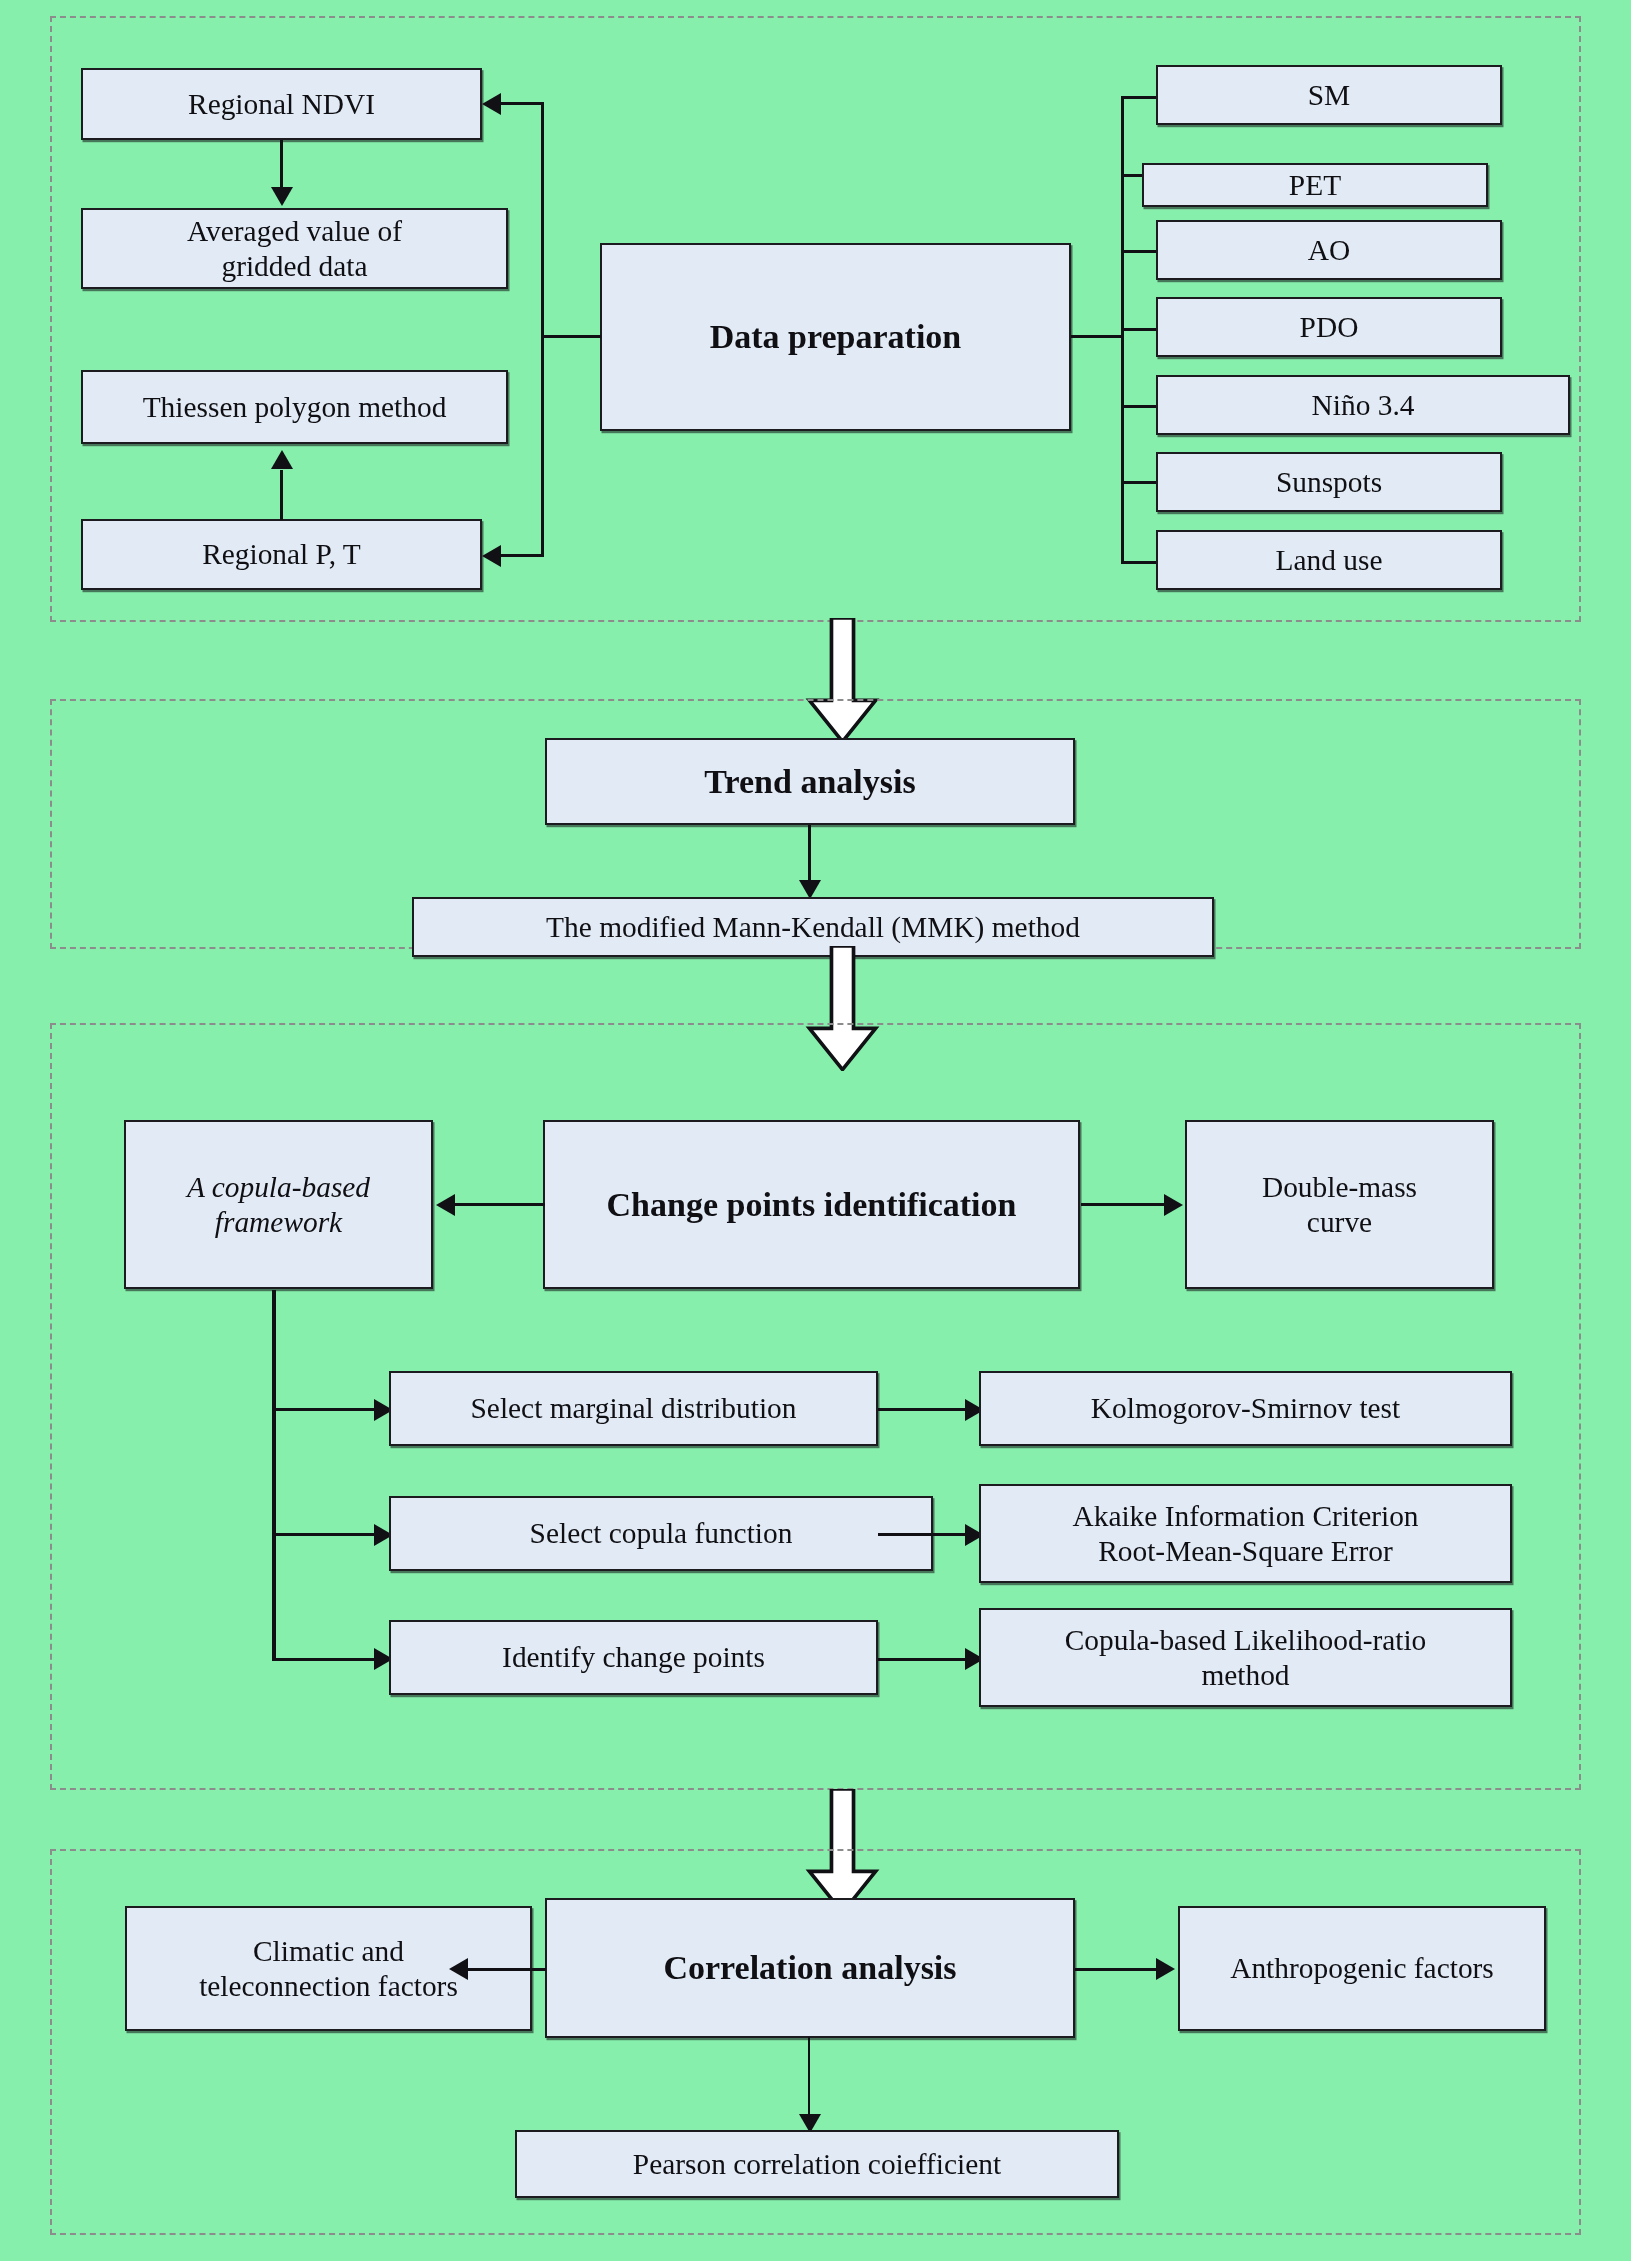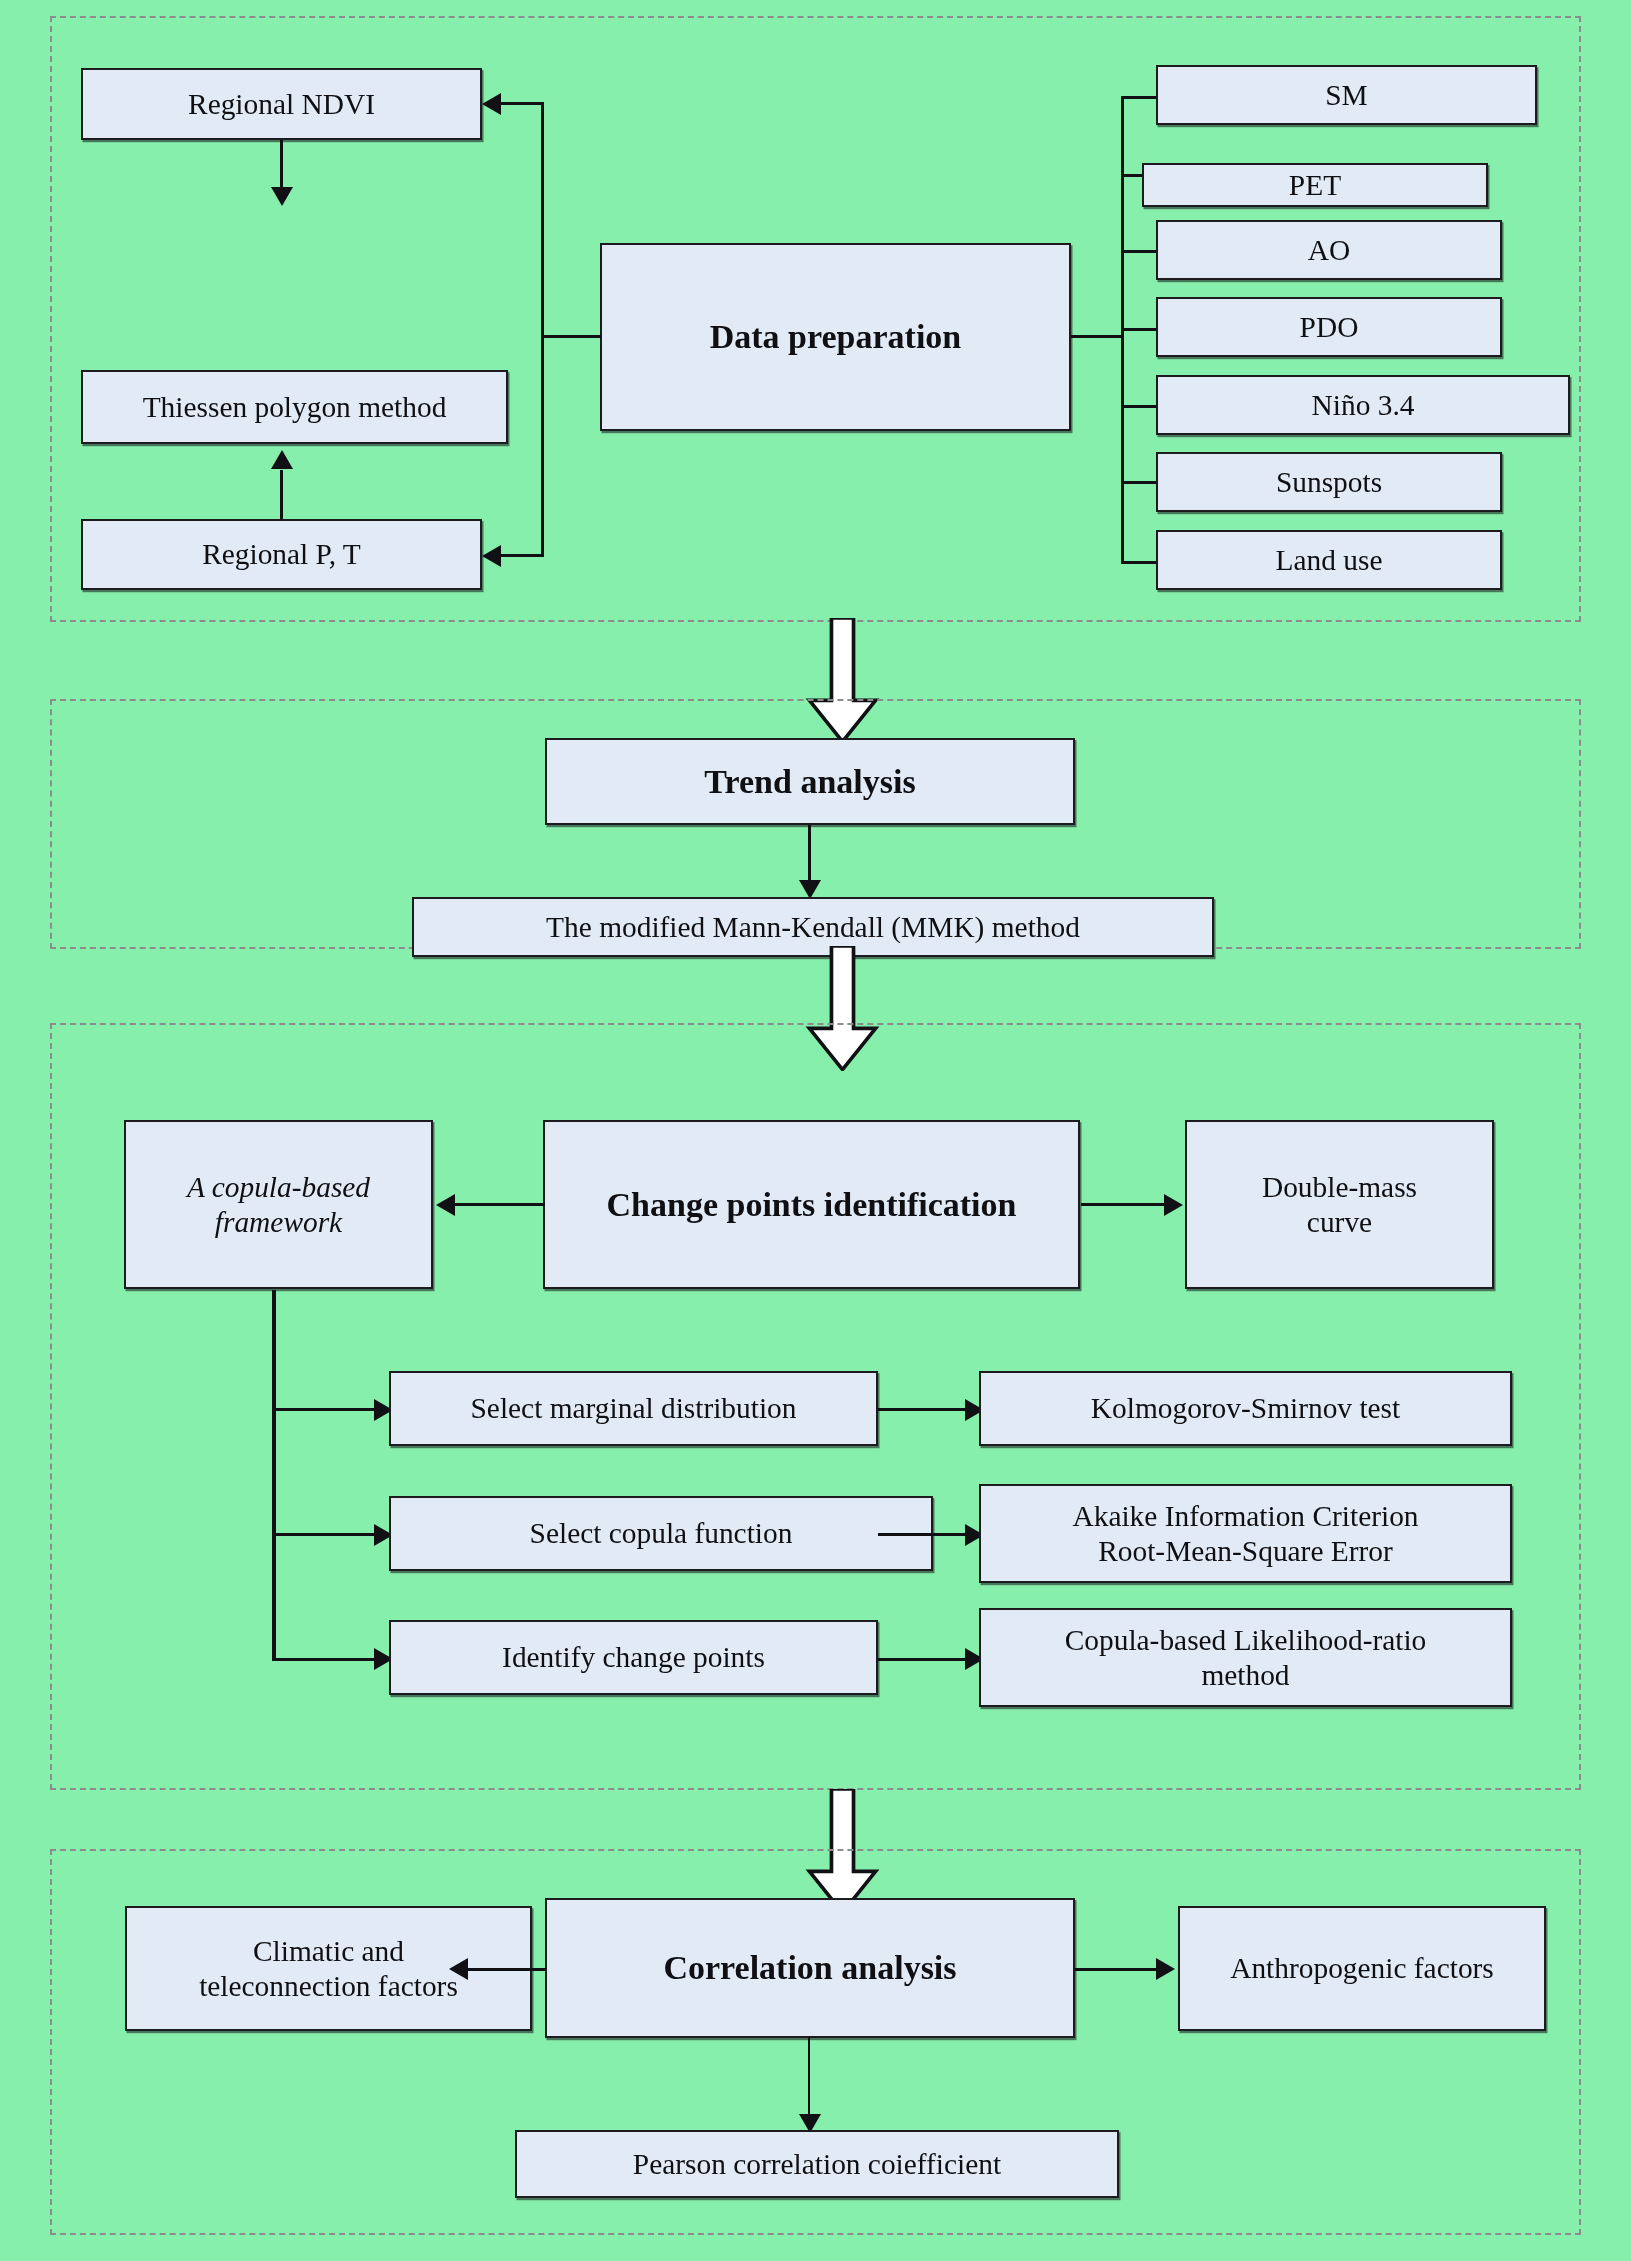--- a/index.html
+++ b/index.html
@@ -53,20 +53,24 @@
 <body>
 
 <div id="stage">
 
   <div class="section" style="left:50px; top:16px; width:1531px; height:606px;"></div>
 
   <div class="box" style="left:81px; top:68px; width:401px; height:72px;">
     <span class="tx">Regional NDVI</span>
   </div>
 
+  <div class="box" style="left:81px; top:208px; width:427px; height:81px;">
+    <span class="tx">Averaged value of
+gridded data</span>
+  </div>
 
   <div class="box" style="left:81px; top:370px; width:427px; height:74px;">
     <span class="tx">Thiessen polygon method</span>
   </div>
 
   <div class="box" style="left:81px; top:519px; width:401px; height:71px;justify-content:flex-end;">
     <span class="tx">Regional P, T</span>
   </div>
 
   <div class="box bold" style="left:600px; top:243px; width:471px; height:188px; font-size:34px;">
@@ -105,21 +109,21 @@
 
   <div class="ln lnh" style="left:1121px; top:405px; width:92px;"></div>
   <div class="ah right" style="left:1212px; top:395px;"></div>
 
   <div class="ln lnh" style="left:1121px; top:481px; width:92px;"></div>
   <div class="ah right" style="left:1212px; top:472px;"></div>
 
   <div class="ln lnh" style="left:1121px; top:561px; width:92px;"></div>
   <div class="ah right" style="left:1212px; top:551px;"></div>
 
-  <div class="box" style="left:1156px; top:65px; width:381px; height:60px;">
+  <div class="box" style="left:1156px; top:65px; width:346px; height:60px;">
     <span class="tx">SM</span>
   </div>
   <div class="box" style="left:1142px; top:143px; width:346px; height:44px;margin-top:20px;">
     <span class="tx">PET</span>
   </div>
   <div class="box" style="left:1156px; top:220px; width:346px; height:60px;">
     <span class="tx">AO</span>
   </div>
   <div class="box" style="left:1156px; top:297px; width:346px; height:60px;">
     <span class="tx">PDO</span>

